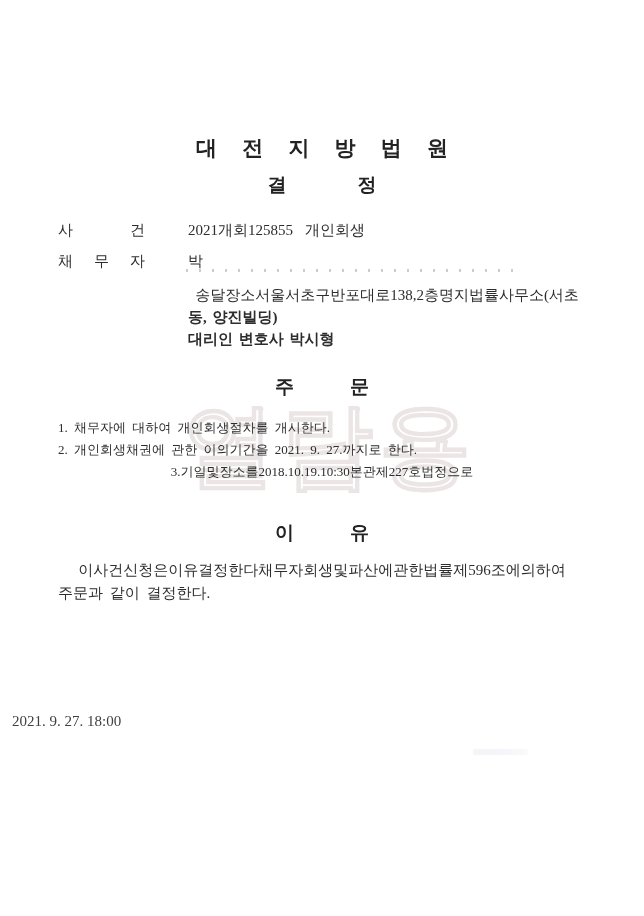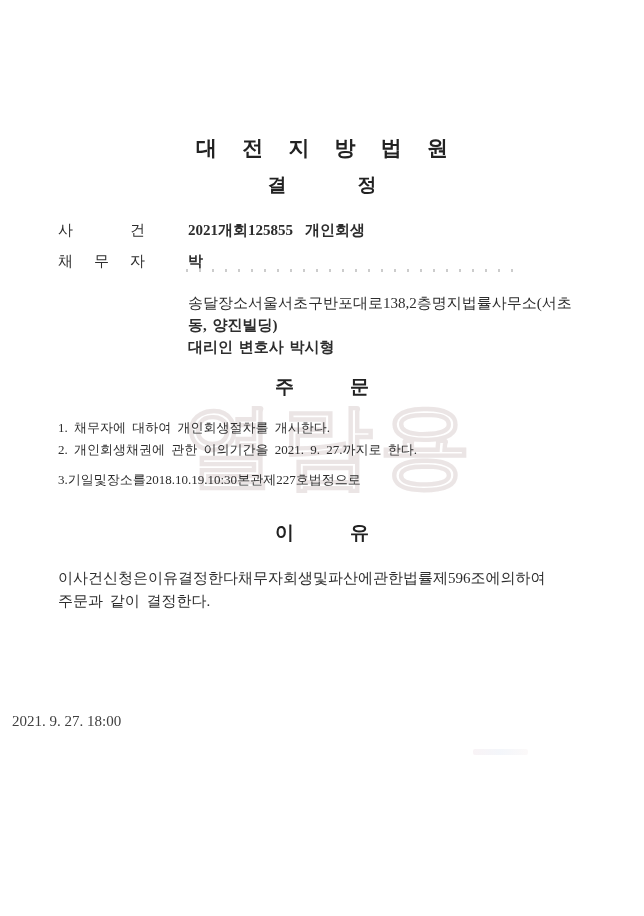--- a/index.html
+++ b/index.html
@@ -12,38 +12,38 @@
   .court-title .char-justify{width:252px;font-size:21px;}
   .doc-type{top:174px;}
   .doc-type .char-justify{width:109px;font-size:19px;}
   .sec-heading .char-justify{width:94px;font-size:19px;}
   .order-heading{top:376px;}
   .reason-heading{top:522px;}
   .case-section{position:absolute;top:219px;left:58px;right:56px;font-size:15px;line-height:22px;}
   .case-row{display:flex;margin-bottom:9px;}
   .label-col{width:130px;flex:0 0 130px;}
   .label-col .char-justify{width:87px;}
-  .value-col{flex:1;white-space:nowrap;font-weight:bold;}
+  .value-col{flex:1;white-space:nowrap;}
   .case-gap{display:inline-block;width:12px;}
   .redaction-dashes{position:absolute;top:269px;left:186px;width:338px;height:3px;opacity:.55;
     background:repeating-linear-gradient(90deg,#a3a3a3 0 2px,transparent 2px 13px);}
   .address-block{position:absolute;top:284px;left:188px;width:398px;font-size:15px;line-height:22px;word-spacing:2px;}
   .address-block .plain{white-space:nowrap;font-weight:bold;}
   .order-list{position:absolute;top:417px;left:58px;width:528px;font-size:13px;line-height:22px;word-spacing:3px;}
   .order-line{height:22px;white-space:nowrap;}
   .indent{padding-left:20px;}
   .reason-block{position:absolute;top:559px;left:58px;width:528px;font-size:15px;line-height:23px;word-spacing:3px;}
   .reason-block .plain{white-space:nowrap;}
   .datetime{position:absolute;top:713px;left:12px;width:100%;text-align:left;font-size:15px;color:#404040;}
   .watermark{position:absolute;top:400px;left:183px;font-size:92px;line-height:1;font-weight:bold;
     letter-spacing:6px;color:transparent;-webkit-text-stroke:1.5px rgba(208,192,194,.42);
     font-family:"Liberation Serif","DejaVu Serif",serif;pointer-events:none;white-space:nowrap;}
   .smudge{position:absolute;top:749px;left:473px;width:55px;height:6px;opacity:.45;border-radius:2px;
     background:linear-gradient(90deg,rgba(235,218,226,.7),rgba(212,222,238,.6),rgba(240,228,228,.5));}
-  .justify-words{display:flex;justify-content:flex-start;white-space:nowrap;margin-top:8px;}
+  .justify-words{display:flex;justify-content:center;white-space:nowrap;}
 </style>
 </head>
 <body>
 
 <div class="page">
 
   <div class="watermark">열람용</div>
 
   <div class="center-row court-title heading-font">
     <div class="char-justify">

